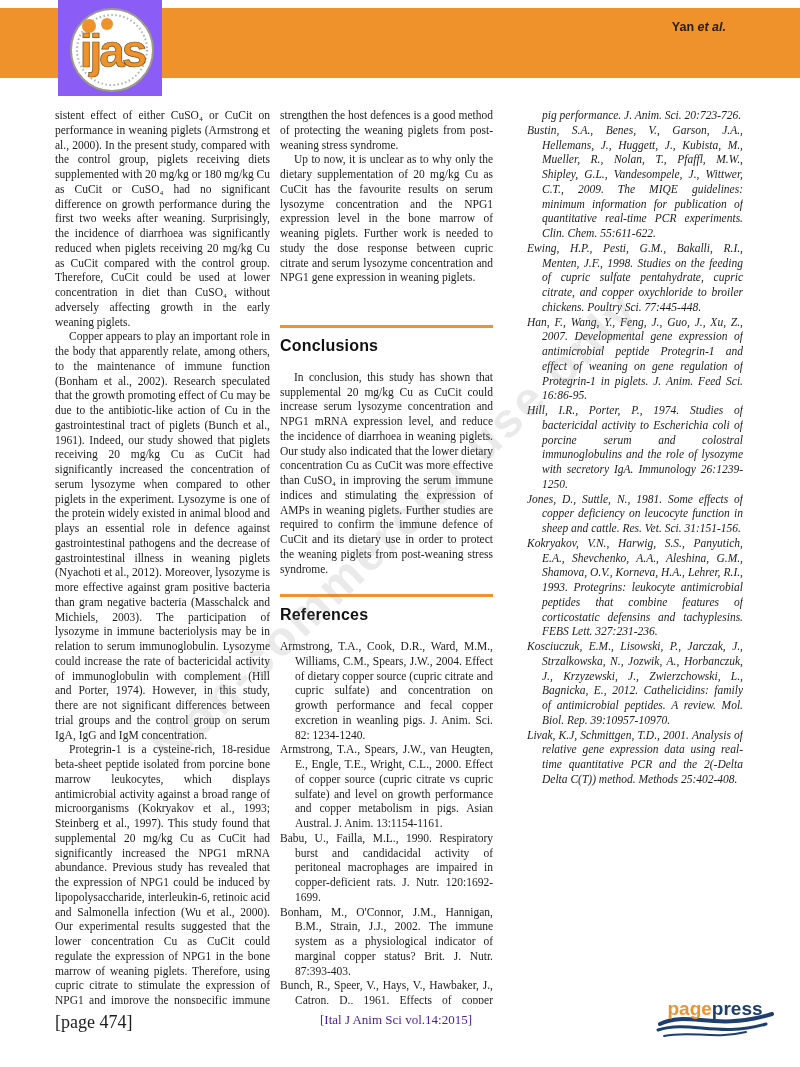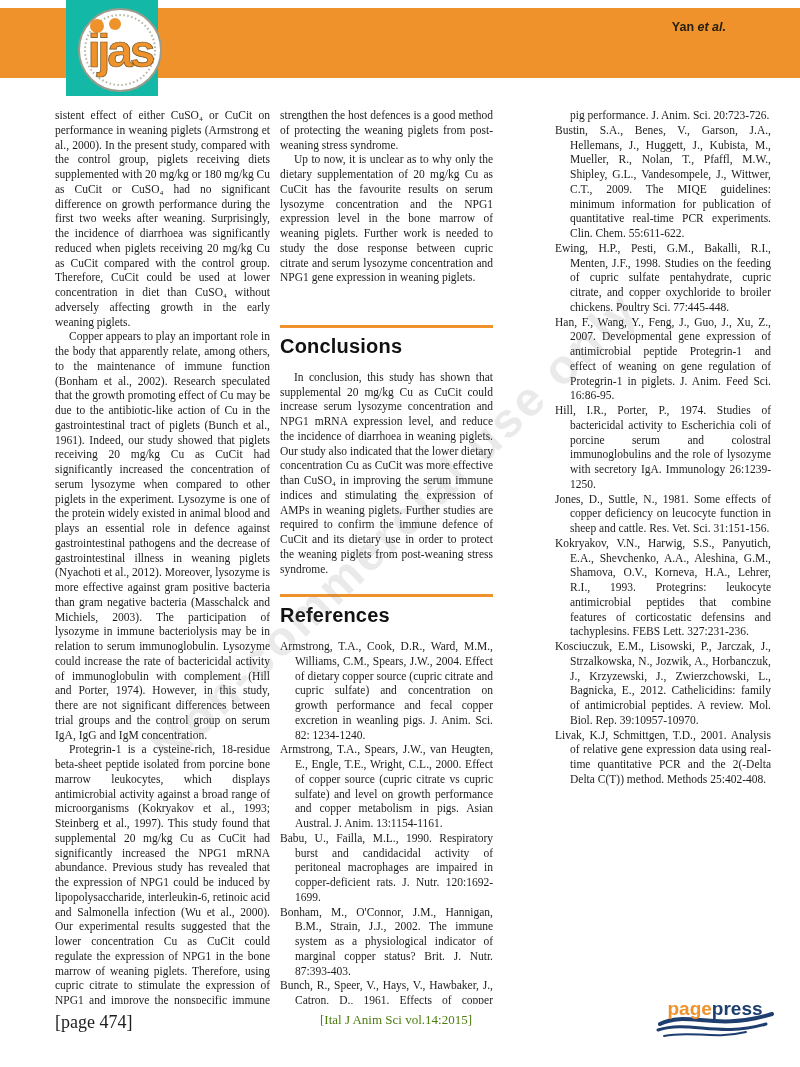--- a/index.html
+++ b/index.html
@@ -8,54 +8,54 @@
     font-family:"Liberation Serif", serif; color:#1c1c1c; overflow:hidden;
   }
 
   
   .header-bar { position:absolute; left:0; top:8px; width:800px; height:70px; background:#F0922C; }
   .running-head {
     position:absolute; right:74px; top:20px;
     font-family:"Liberation Sans", sans-serif; font-weight:bold; font-size:12.5px; color:#27200f;
   }
   .running-head .etal { font-style:italic; }
-  .logo-box { position:absolute; left:66px; top:0; width:92px; height:96px; background:#14b8a6; }
+  .logo-box { position:absolute; left:58px; top:0; width:104px; height:96px; background:#8b5cf6; }
 
   
   .watermark {
     position:absolute; left:10px; top:500px; width:770px; text-align:center;
     transform:rotate(-44deg);
     font-family:"Liberation Sans", sans-serif; font-weight:bold; font-size:48px;
     letter-spacing:3px; color:rgba(125,125,125,0.16); pointer-events:none; z-index:5;
     white-space:nowrap;
   }
 
   
   .col {
     position:absolute; top:108px; height:896px; overflow:hidden;
     text-align:justify; font-size:11.5px; line-height:14.75px;
   }
   .col1 { left:55px;  width:215px; }
   .col2 { left:280px; width:213px; }
-  .col3 { left:555px; width:216px; }
+  .col3 { left:527px; width:216px;font-style:italic; }
   p.body-par { margin:0; }
   p.indent { text-indent:14px; }
   .section-rule { height:3px; background:#F0922C; border:none; }
   .rule-conclusions { margin-top:40px; }
   .rule-references  { margin-top:18px; }
   .section-heading {
-    font-family:"Liberation Sans", sans-serif; font-weight:bold; font-size:20px;
+    font-family:"Liberation Sans", sans-serif; font-weight:bold; font-size:16px;
     color:#111111; text-align:left; margin:11px 0 16px 0; letter-spacing:0.2px;
   }
   .ref { margin:0; padding-left:15px; text-indent:-15px; }
   .ref.cont { text-indent:0; }
 
   
   .footer-page-number { position:absolute; left:55px; top:1012px; font-size:18px; color:#1c1c1c; }
-  .footer-journal { position:absolute; left:0; top:1012px; width:792px; text-align:center; font-size:13px; color:#4d7c0f; }
+  .footer-journal { position:absolute; left:0; top:1012px; width:792px; text-align:center; font-size:13px; color:#4c1d95; }
   .footer-logo { position:absolute; right:24px; top:998px; width:122px; height:44px; }
 </style>
 </head>
 <body>
 
 <div class="page">
 
   <div class="header-bar"></div>
   <div class="running-head">
     <span>Yan </span><span class="etal">et al.</span>

